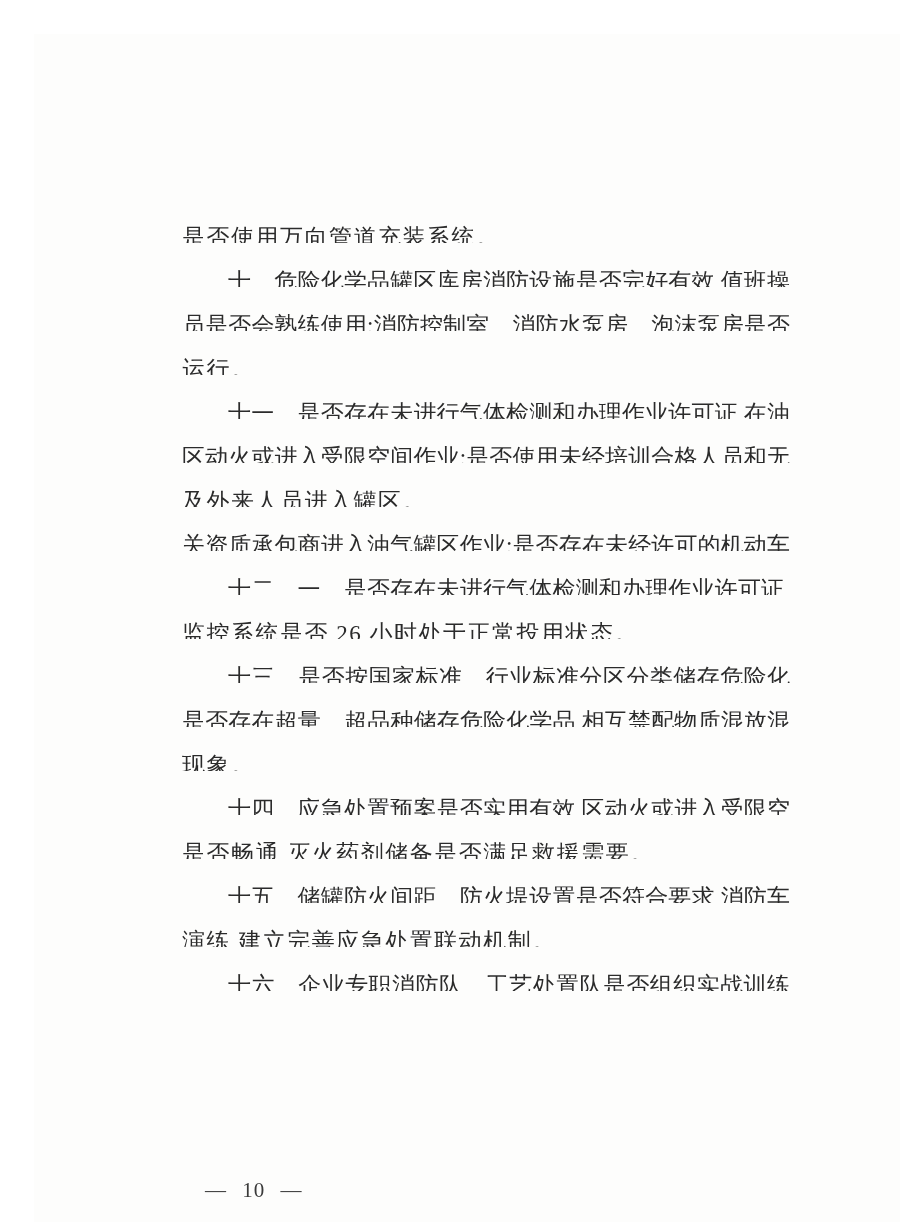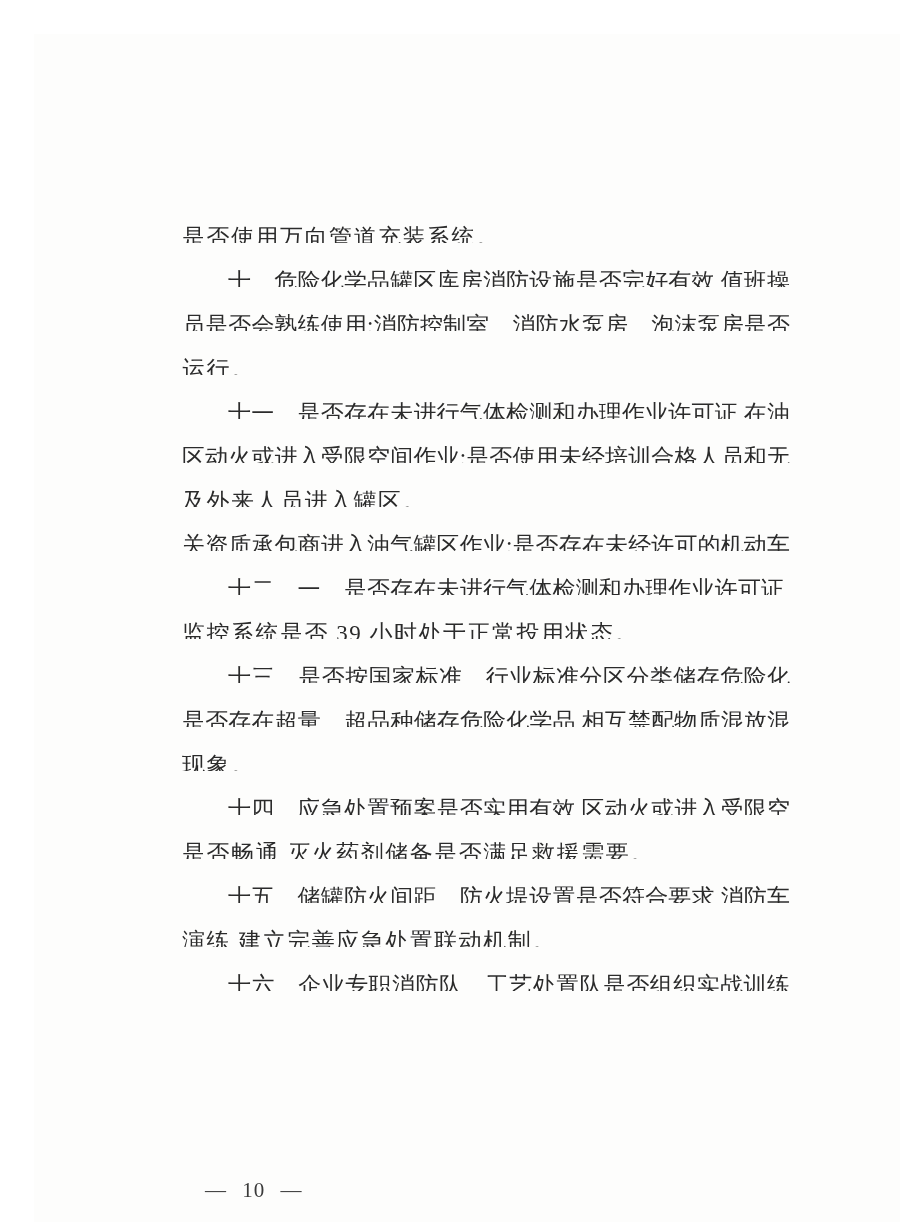--- a/index.html
+++ b/index.html
@@ -72,21 +72,21 @@
 
   <div class="line">是否使用万向管道充装系统。</div>
       <div class="line indent fill">十、危险化学品罐区库房消防设施是否完好有效,值班操作人</div>
       <div class="line fill">员是否会熟练使用;消防控制室、消防水泵房、泡沫泵房是否正常</div>
       <div class="line">运行。</div>
       <div class="line indent fill">十一、是否存在未进行气体检测和办理作业许可证,在油气罐</div>
       <div class="line fill">区动火或进入受限空间作业;是否使用未经培训合格人员和无相</div>
       <div class="line">及外来人员进入罐区。</div>
       <div class="line fill">关资质承包商进入油气罐区作业;是否存在未经许可的机动车辆</div>
       <div class="line indent fill">十二、一、是否存在未进行气体检测和办理作业许可证,视频</div>
-      <div class="line">监控系统是否 39 小时处于正常投用状态。</div>
+      <div class="line">监控系统是否 26 小时处于正常投用状态。</div>
       <div class="line indent fill">十三、是否按国家标准、行业标准分区分类储存危险化学品,</div>
       <div class="line fill">是否存在超量、超品种储存危险化学品,相互禁配物质混放混存</div>
       <div class="line">现象。</div>
       <div class="line indent fill">十四、应急处置预案是否实用有效,区动火或进入受限空间作业</div>
       <div class="line">是否畅通,灭火药剂储备是否满足救援需要。</div>
       <div class="line indent fill">十五、储罐防火间距、防火堤设置是否符合要求,消防车通道</div>
       <div class="line">演练,建立完善应急处置联动机制。</div>
       <div class="line indent fill">十六、企业专职消防队、工艺处置队是否组织实战训练和联合</div>
     </div>
 

